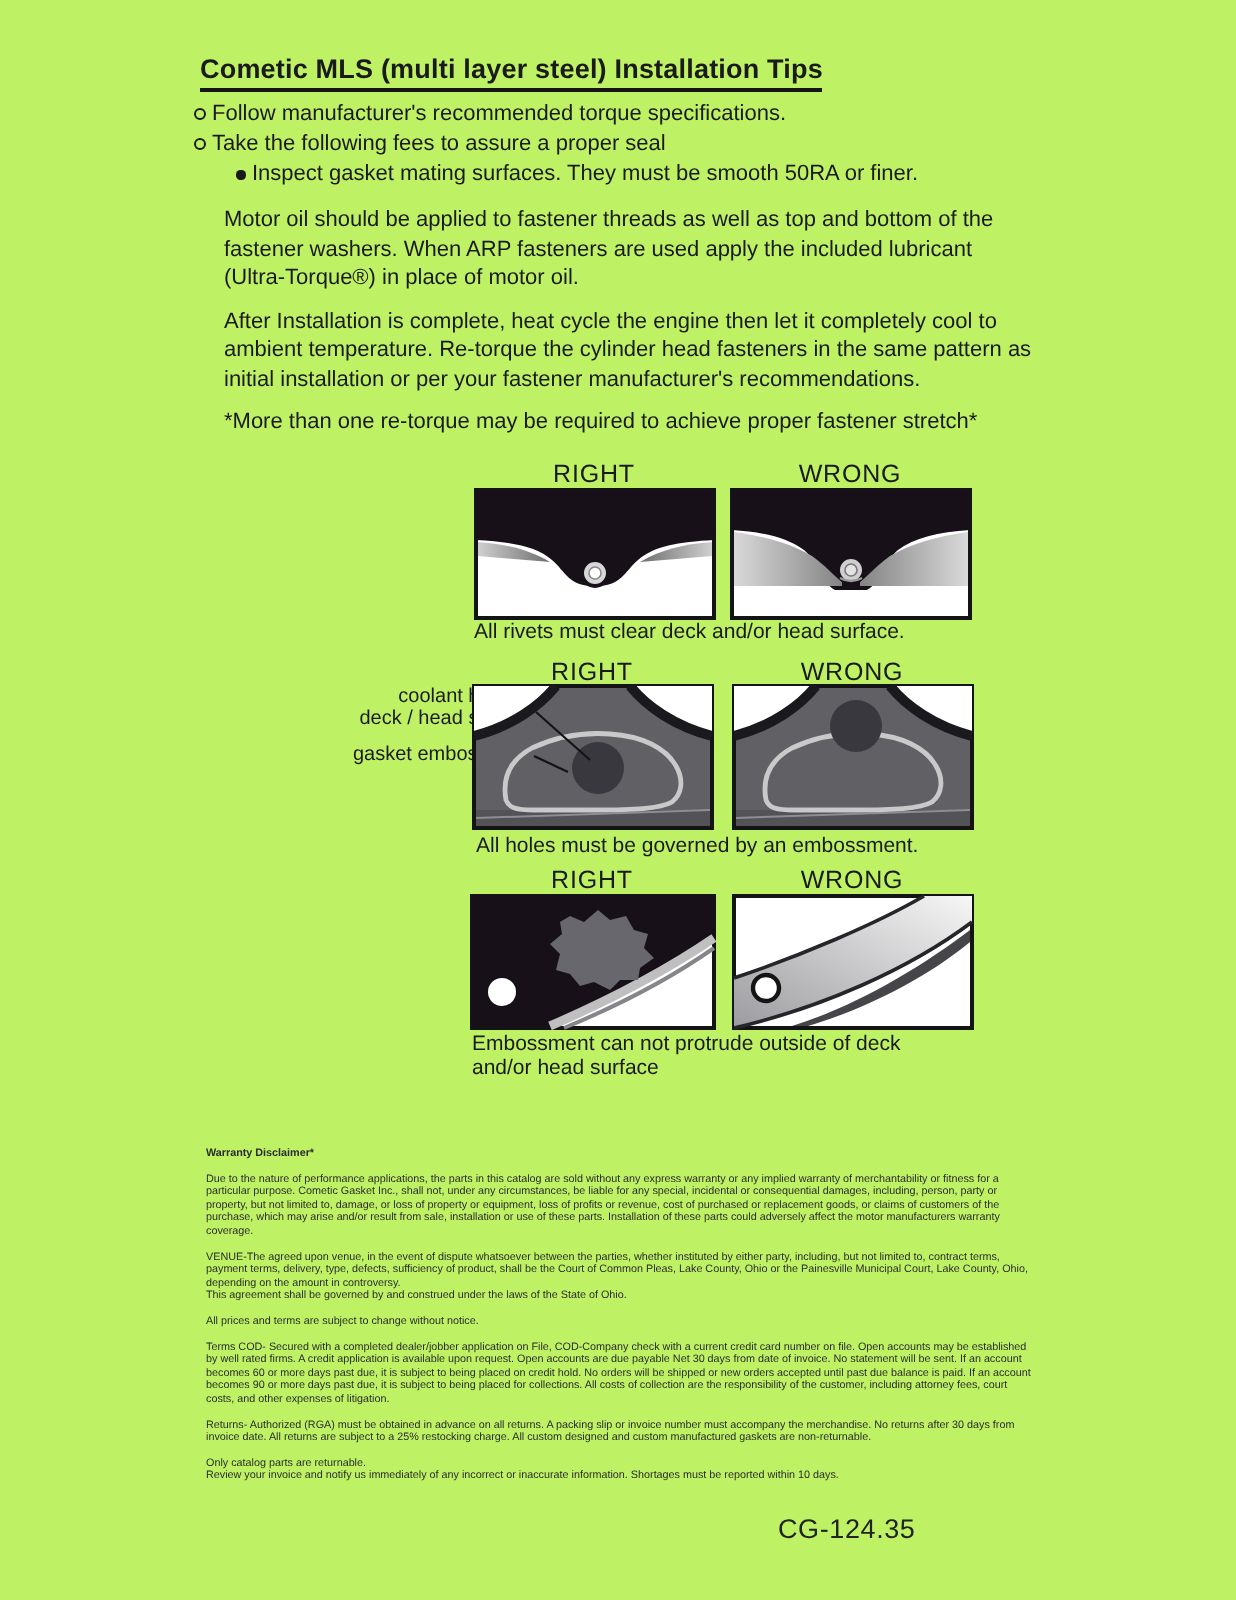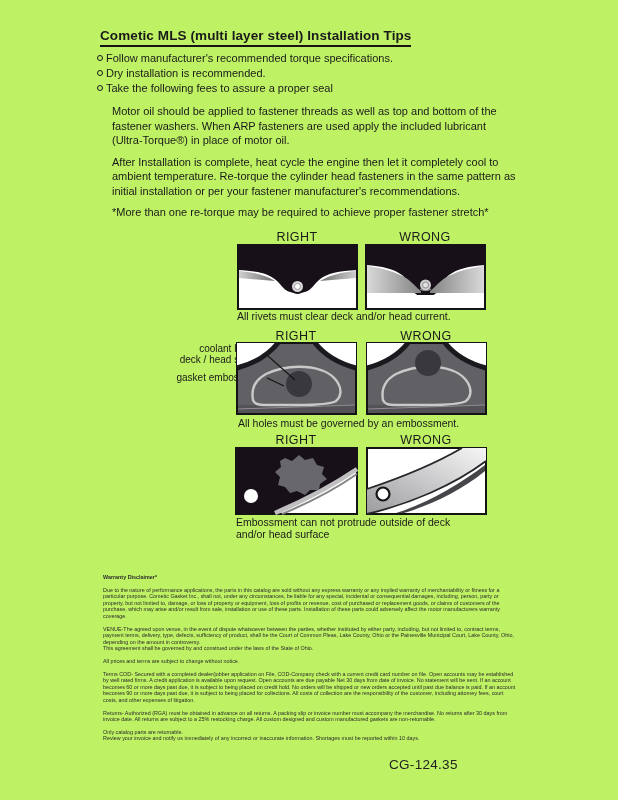--- a/index.html
+++ b/index.html
@@ -40,25 +40,25 @@
 
   <div class="top-text">
     <h1 class="title">Cometic MLS (multi layer steel) Installation Tips</h1>
 
     <div class="bullet-row">
       <span class="o-marker"></span>
       <span>Follow manufacturer's recommended torque specifications.</span>
     </div>
     <div class="bullet-row">
       <span class="o-marker"></span>
-      <span>Dry installation is recommended.</span>
-    </div>
-    <div class="bullet-row">
-      <span class="o-marker"></span>
       <span>Take the following fees to assure a proper seal</span>
+    </div>
+    <div class="sub-row">
+      <span class="dot-marker"></span>
+      <span>Inspect gasket mating surfaces.  They must be smooth 50RA or finer.</span>
     </div>
 
     <div class="diesel">
       <p>Motor oil should be applied to fastener threads as well as top and bottom of the fastener washers. When ARP fasteners are used apply the included lubricant (Ultra-Torque®) in place of motor oil.</p>
       <p>After Installation is complete, heat cycle the engine then let it completely cool to ambient temperature. Re-torque the cylinder head fasteners in the same pattern as initial installation or per your fastener manufacturer's recommendations.</p>
       <p>*More than one re-torque may be required to achieve proper fastener stretch*</p>
     </div>
   </div>
 
   <div class="diag-label" style="left:257px;top:230px">RIGHT</div>
@@ -101,21 +101,21 @@
       <path fill="#171019" d="M1 1 H120 V21 C104 22 92 25 84 31 C77 36 76 53 60.5 53 C45 53 44 36 37 31 C29 25 17 22 1 21 Z"></path>
       <path fill="url(#g2l)" d="M2 22 C17 24 31 28 41 34 C48 39 52 44 56 47 L56 49 L2 49 Z"></path>
       <path fill="url(#g2r)" d="M119 22 C104 24 90 28 80 34 C73 39 69 44 65 47 L65 49 L119 49 Z"></path>
       <rect x="2" y="51" width="117" height="13" fill="#ffffff"></rect>
       <circle cx="60.5" cy="41" r="6.5" fill="#cfcfcf" stroke="#171019" stroke-width="2"></circle>
       <circle cx="60.5" cy="41" r="3" fill="#e3e3e3" stroke="#777777" stroke-width="0.8"></circle>
       <path d="M55 45 Q60.5 48 66 45" stroke="#9a9a9a" stroke-width="1.2" fill="none"></path>
     </svg>
   </div>
 
-  <div class="caption" style="left:237px;top:311px">All rivets must clear deck and/or head current.</div>
+  <div class="caption" style="left:237px;top:311px">All rivets must clear deck and/or head surface.</div>
 
   <div class="diag-label" style="left:256px;top:329px">RIGHT</div>
   <div class="diag-label" style="left:386px;top:329px">WRONG</div>
 
   <div class="callouts" style="top:343px">
     <div>coolant hole on</div>
     <div>deck / head surface</div>
   </div>
   <div class="callout-2" style="top:372px">
     <div>gasket embossment</div>

